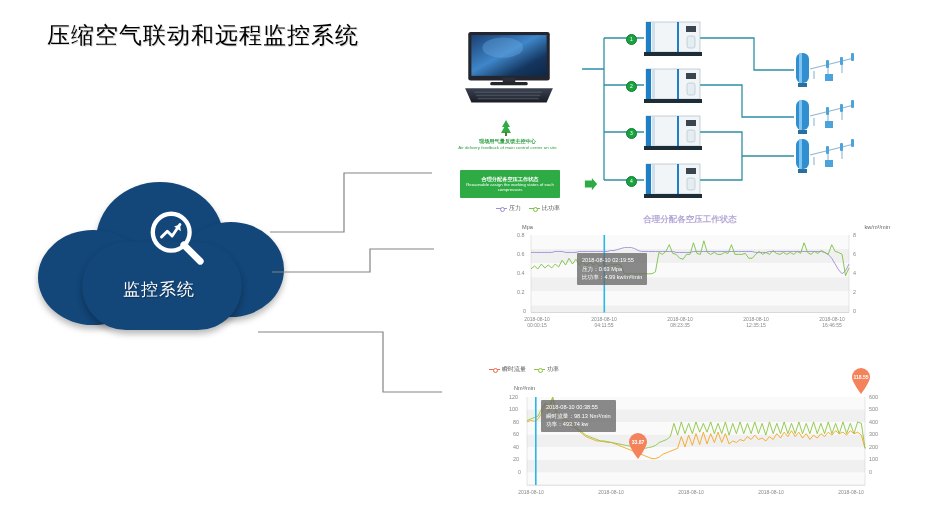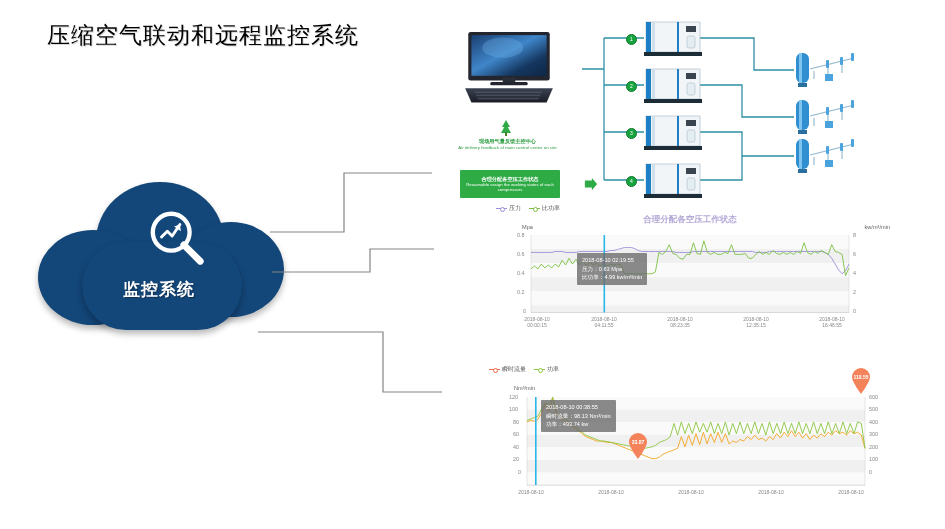--- a/index.html
+++ b/index.html
@@ -25,21 +25,21 @@
   .cloud-shape .blob{position:absolute;background:#134679;border-radius:50%;
      box-shadow:0 4px 6px rgba(0,0,0,.28);}
   .b1{left:58px;top:0px;width:128px;height:118px;}
   .b2{left:0px;top:48px;width:110px;height:95px;}
   .b3{left:140px;top:40px;width:106px;height:95px;}
   .b4{left:44px;top:60px;width:160px;height:88px;border-radius:44px !important;}
   .cloud-content{position:absolute;inset:0;z-index:4;}
   .magnifier{position:absolute;left:108px;top:25px;width:62px;height:62px;}
   .cloud-label{
     position:absolute;left:0;right:8px;top:96px;text-align:center;
-    color:#ffffff;font-size:17px;font-weight:bold;letter-spacing:1px;
+    color:#ffffff;font-size:17px;font-weight:normal;letter-spacing:1px;
     text-shadow:1px 1px 1px rgba(0,0,0,.35);
   }
 
   
   .connectors{position:absolute;left:0;top:0;width:945px;height:529px;z-index:1;}
 
   
   .panel-diagram{position:absolute;left:432px;top:22px;width:500px;height:190px;}
 
   .monitor{position:absolute;left:30px;top:8px;width:94px;height:76px;}

